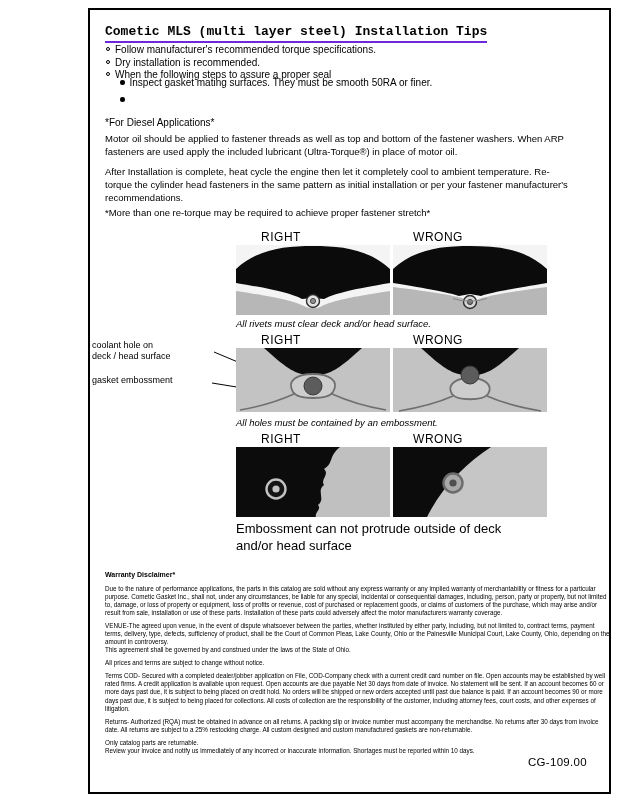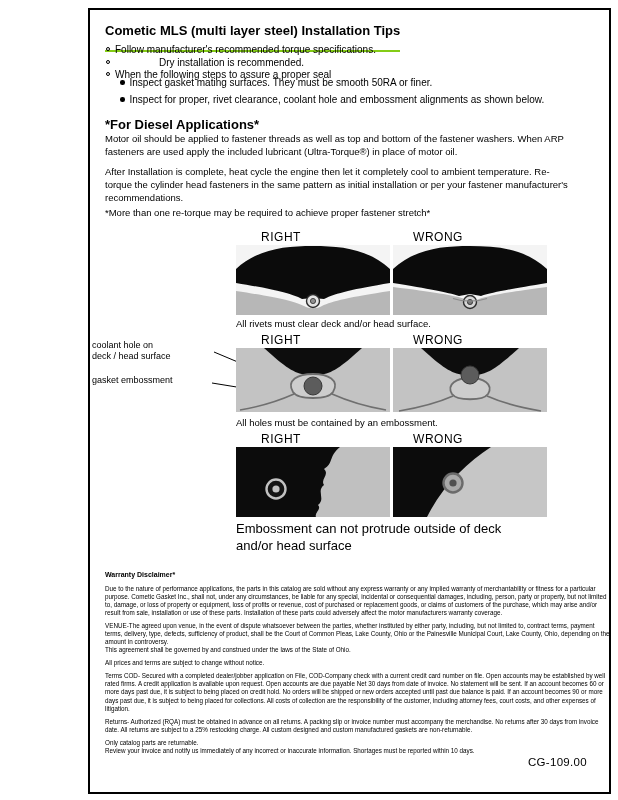--- a/index.html
+++ b/index.html
@@ -1,28 +1,28 @@
 <!DOCTYPE html>
 <html><head>
 <meta charset="utf-8">
 <style>
   * { margin:0; padding:0; box-sizing:border-box; }
   html,body { background:#ffffff; }
   body { font-family:"Liberation Sans", sans-serif; color:#000; }
   .page { position:relative; width:618px; height:800px; background:#ffffff; overflow:hidden; }
   .frame { position:absolute; left:88px; top:8px; width:523px; height:786px; border:2px solid #000; }
   .abs { position:absolute; }
-  .title { font-size:13px; font-weight:bold; display:inline-block; border-bottom:2px solid #84cc16; padding-bottom:12px; }
+  .title { font-size:13px; font-weight:bold; display:inline-block; border-bottom:2px solid #6d28d9; padding-bottom:2px;font-family:Liberation Mono, monospace; }
   .bullet-row { display:flex; align-items:flex-start; font-size:10px; line-height:1.25; }
   .marker-open { width:4px; height:4px; border:1px solid #000; border-radius:50%; margin:3px 5px 0 0; flex:0 0 auto; }
   .marker-filled { width:4.5px; height:4.5px; background:#000; border-radius:50%; margin:3px 5px 0 0; flex:0 0 auto; }
   .body-text { font-size:9.5px; line-height:1.35; }
-  .diesel-heading { font-size:13px; font-weight:bold; }
+  .diesel-heading { font-size:10px; font-weight:normal; }
   .fig-header { font-size:12px; text-align:center; letter-spacing:0.5px; }
-  .caption { font-size:9.5px; }
+  .caption { font-size:9.5px;font-style:italic; }
   .caption-lg { font-size:13px; line-height:1.3; }
   .ann-label { font-size:9px; line-height:1.25; }
   .smallprint { font-size:6.3px; line-height:1.28; width:505px; }
   .smallprint .sp-head { font-size:7px; font-weight:bold; margin-bottom:5px; }
   .smallprint .sp-p { margin-bottom:5px; }
   .smallprint .sp-p-tight { margin-bottom:0; }
   .smallprint .sp-p-after-tight { margin-bottom:5px; }
   .footer-code { font-size:11.5px; letter-spacing:0.3px; }
   svg { display:block; }
 </style>
@@ -34,36 +34,35 @@
   <div class="frame"></div>
 
   <div class="abs" style="left:105px; top:21px;">
     <span class="title">Cometic MLS (multi layer steel) Installation Tips</span>
   </div>
 
   <div class="abs bullet-row" style="left:106px; top:44px; width:480px;">
     <span class="marker-open"></span>
     <span>Follow manufacturer's recommended torque specifications.</span>
   </div>
-  <div class="abs bullet-row" style="left:106px; top:56.5px; width:480px;gap:44px;">
+  <div class="abs bullet-row" style="left:106px; top:56.5px; width:480px;">
     <span class="marker-open"></span>
     <span>Dry installation is recommended.</span>
   </div>
   <div class="abs bullet-row" style="left:106px; top:69px; width:480px;">
     <span class="marker-open"></span>
     <span>When the following steps to assure a proper seal</span>
   </div>
 
   <div class="abs bullet-row" style="left:120px; top:77px; width:480px;text-align:center;">
     <span class="marker-filled"></span>
     <span>Inspect gasket mating surfaces.  They must be smooth 50RA or finer.</span>
   </div>
   <div class="abs bullet-row" style="left:120px; top:94px; width:480px;">
     <span class="marker-filled"></span>
-    <span>Inspect for proper, rivet clearance, coolant hole and embossment alignments as shown below.</span>
   </div>
 
   <div class="abs diesel-heading" style="left:105px; top:117px;">*For Diesel Applications*</div>
   <div class="abs body-text" style="left:105px; top:133px; width:468px;">Motor oil should be applied to fastener threads as well as top and bottom of the fastener washers. When ARP fasteners are used apply the included lubricant (Ultra-Torque®) in place of motor oil.</div>
   <div class="abs body-text" style="left:105px; top:166px; width:468px;">After Installation is complete, heat cycle the engine then let it completely cool to ambient temperature. Re-torque the cylinder head fasteners in the same pattern as initial installation or per your fastener manufacturer's recommendations.</div>
   <div class="abs body-text" style="left:105px; top:207px; width:480px;">*More than one re-torque may be required to achieve proper fastener stretch*</div>
 
   <div class="abs fig-header" style="left:204px; top:230px; width:154px;">RIGHT</div>
   <div class="abs fig-header" style="left:361px; top:230px; width:154px;">WRONG</div>
 

